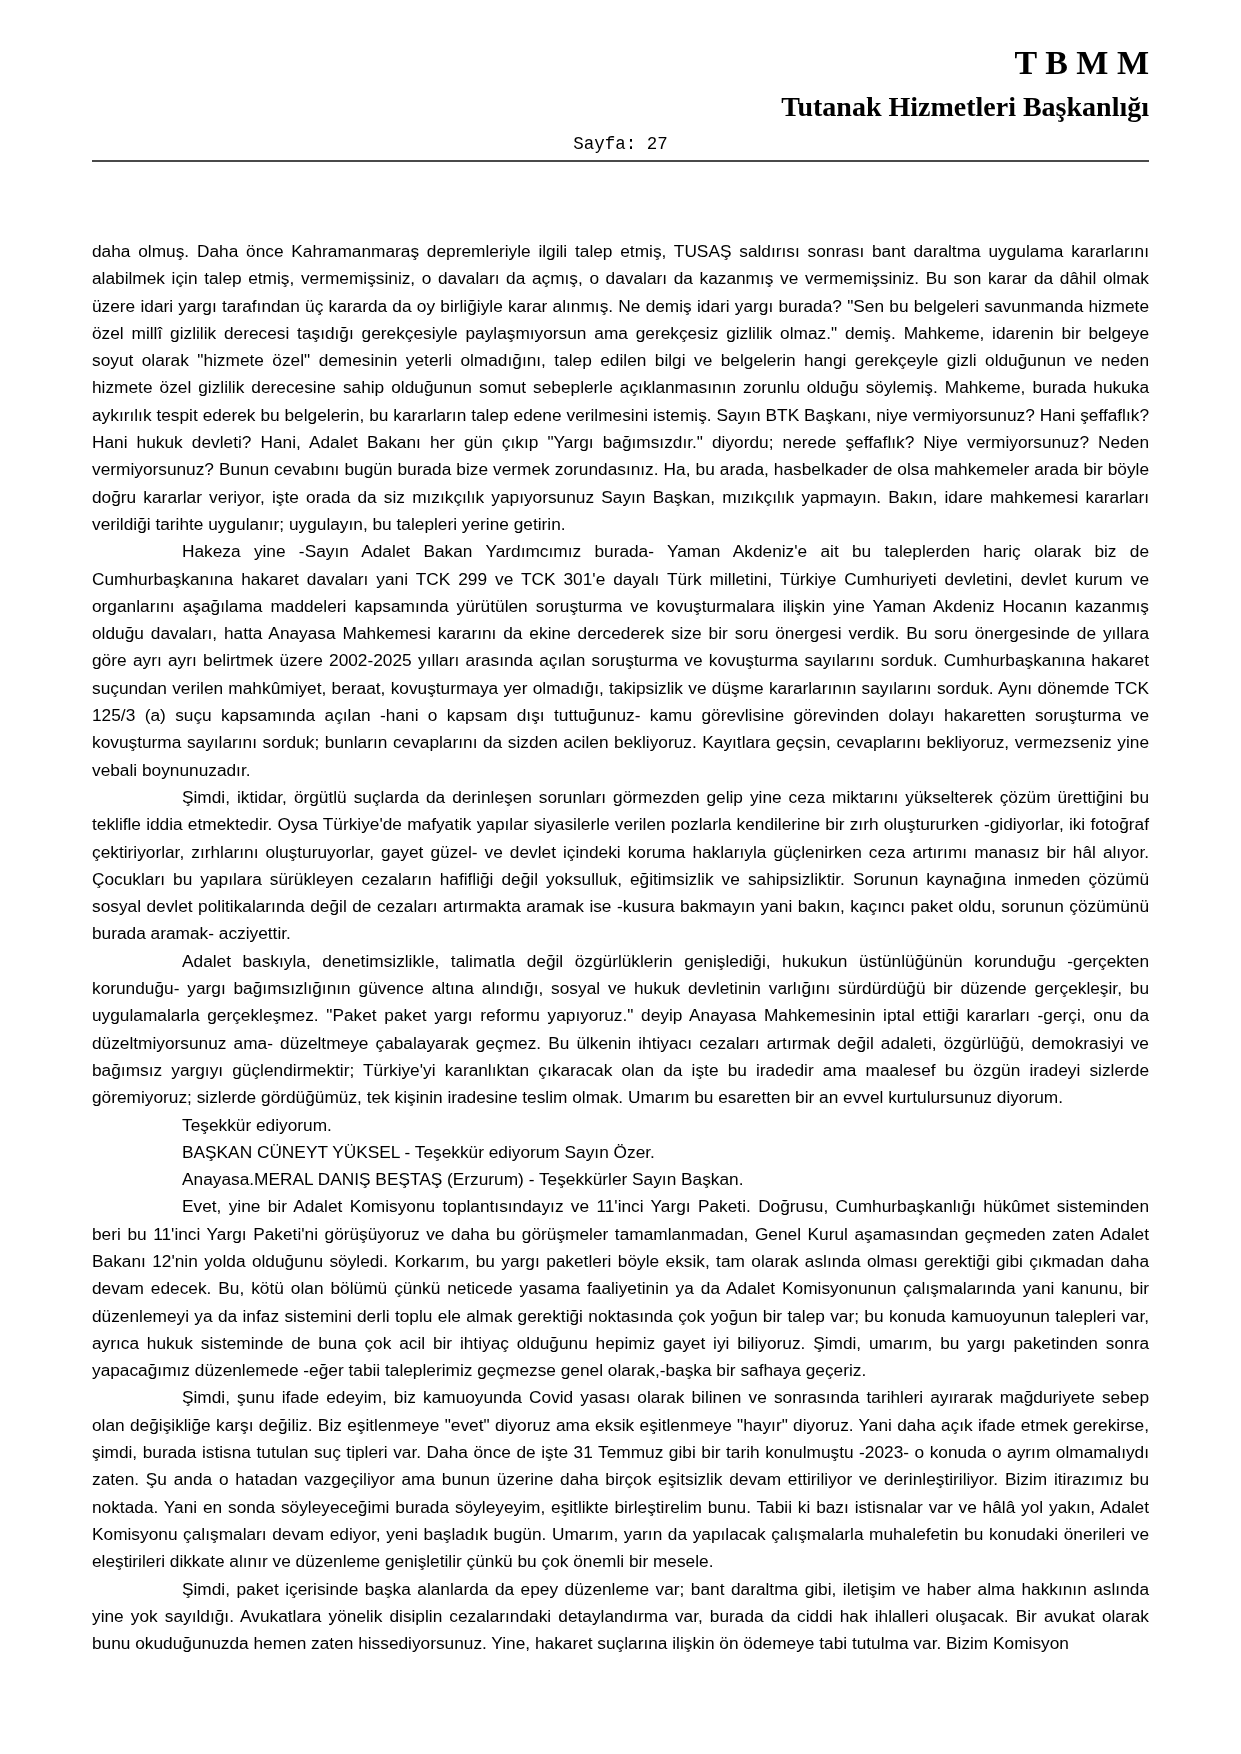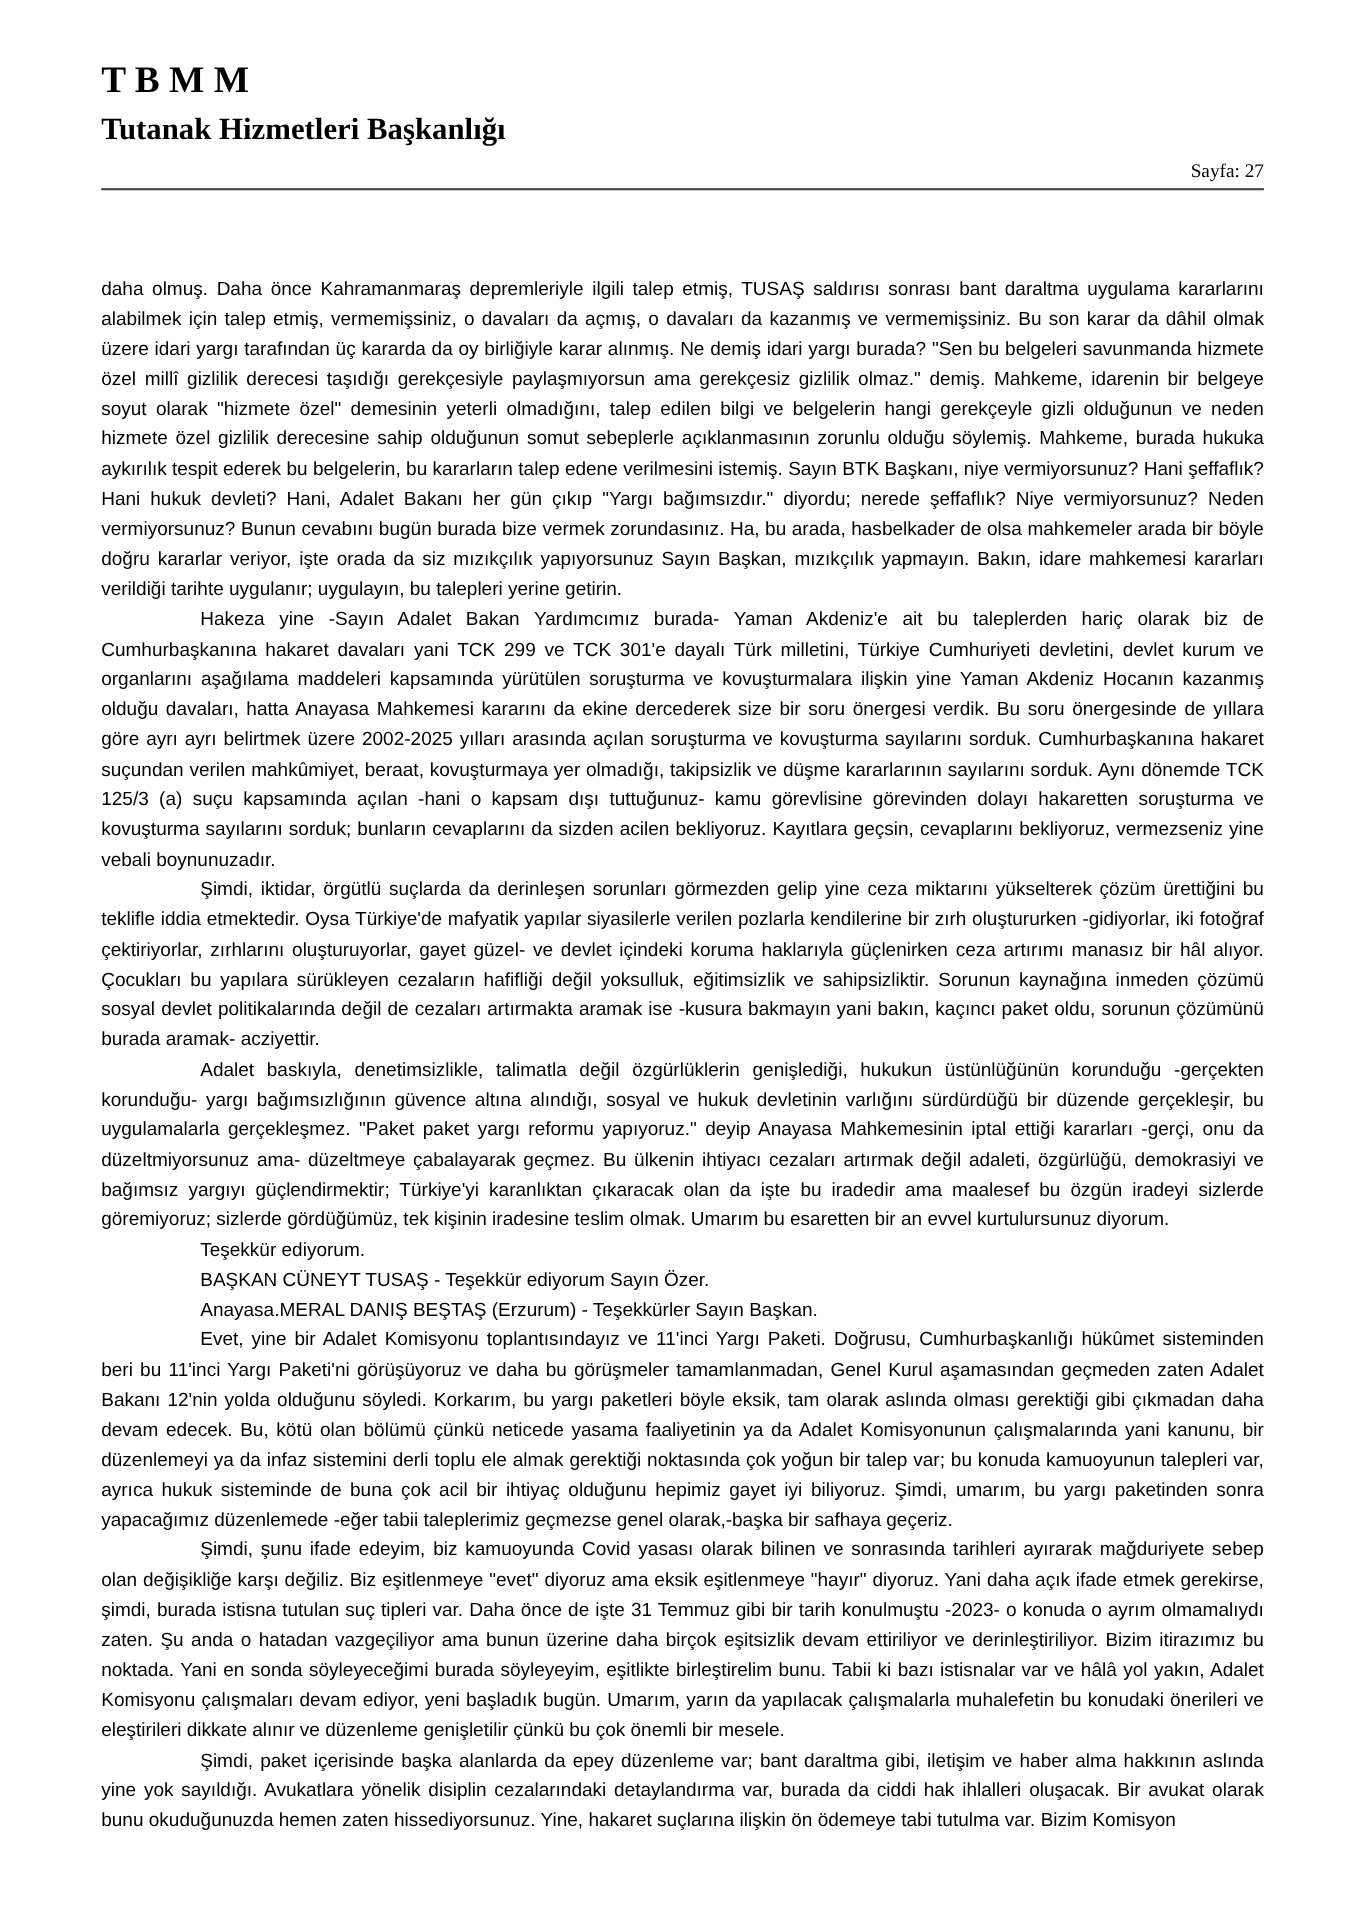--- a/index.html
+++ b/index.html
@@ -16,44 +16,43 @@
     -webkit-font-smoothing: antialiased;
   }
   .page {
     box-sizing: border-box;
     width: 1241px;
     height: 1754px;
     padding: 42px 92px 0 92px;
     overflow: hidden;
   }
   .header {
-    text-align: left;
+    text-align: right;
     font-family: "Liberation Serif", serif;
     font-weight: bold;
-    margin-top: 11px;
   }
   .org-title {
     font-size: 34px;
     line-height: 42px;
   }
   .department-title {
     font-size: 28px;
     line-height: 45px;
   }
   .status-title {
     font-size: 33px;
     line-height: 46px;
     color: #ee0000;
   }
   .page-number {
-    text-align: right;
+    text-align: center;
     font-size: 17.5px;
     line-height: 24px;
     margin-top: 3px;
-    font-family: Liberation Serif, serif;
+    font-family: Liberation Mono, monospace;
     font-weight: normal;
   }
   .divider {
     border: none;
     border-top: 2px solid #4a4a4a;
     margin: 4px 0 0 0;
   }
   .transcript-body {
     margin-top: 76px;
     font-size: 17.3px;
@@ -77,19 +76,19 @@
     <div class="department-title">Tutanak Hizmetleri Başkanlığı</div>
   </div>
   <div class="page-number">Sayfa: 27</div>
   <hr class="divider">
   <div class="transcript-body">
       <p class="para">daha olmuş. Daha önce Kahramanmaraş depremleriyle ilgili talep etmiş, TUSAŞ saldırısı sonrası bant daraltma uygulama kararlarını alabilmek için talep etmiş, vermemişsiniz, o davaları da açmış, o davaları da kazanmış ve vermemişsiniz. Bu son karar da dâhil olmak üzere idari yargı tarafından üç kararda da oy birliğiyle karar alınmış. Ne demiş idari yargı burada? "Sen bu belgeleri savunmanda hizmete özel millî gizlilik derecesi taşıdığı gerekçesiyle paylaşmıyorsun ama gerekçesiz gizlilik olmaz." demiş. Mahkeme, idarenin bir belgeye soyut olarak "hizmete özel" demesinin yeterli olmadığını, talep edilen bilgi ve belgelerin hangi gerekçeyle gizli olduğunun ve neden hizmete özel gizlilik derecesine sahip olduğunun somut sebeplerle açıklanmasının zorunlu olduğu söylemiş. Mahkeme, burada hukuka aykırılık tespit ederek bu belgelerin, bu kararların talep edene verilmesini istemiş. Sayın BTK Başkanı, niye vermiyorsunuz? Hani şeffaflık? Hani hukuk devleti? Hani, Adalet Bakanı her gün çıkıp "Yargı bağımsızdır." diyordu; nerede şeffaflık? Niye vermiyorsunuz? Neden vermiyorsunuz? Bunun cevabını bugün burada bize vermek zorundasınız. Ha, bu arada, hasbelkader de olsa mahkemeler arada bir böyle doğru kararlar veriyor, işte orada da siz mızıkçılık yapıyorsunuz Sayın Başkan, mızıkçılık yapmayın. Bakın, idare mahkemesi kararları verildiği tarihte uygulanır; uygulayın, bu talepleri yerine getirin.</p>
       <p class="para indent">Hakeza yine -Sayın Adalet Bakan Yardımcımız burada- Yaman Akdeniz'e ait bu taleplerden hariç olarak biz de Cumhurbaşkanına hakaret davaları yani TCK 299 ve TCK 301'e dayalı Türk milletini, Türkiye Cumhuriyeti devletini, devlet kurum ve organlarını aşağılama maddeleri kapsamında yürütülen soruşturma ve kovuşturmalara ilişkin yine Yaman Akdeniz Hocanın kazanmış olduğu davaları, hatta Anayasa Mahkemesi kararını da ekine dercederek size bir soru önergesi verdik. Bu soru önergesinde de yıllara göre ayrı ayrı belirtmek üzere 2002-2025 yılları arasında açılan soruşturma ve kovuşturma sayılarını sorduk. Cumhurbaşkanına hakaret suçundan verilen mahkûmiyet, beraat, kovuşturmaya yer olmadığı, takipsizlik ve düşme kararlarının sayılarını sorduk. Aynı dönemde TCK 125/3 (a) suçu kapsamında açılan -hani o kapsam dışı tuttuğunuz- kamu görevlisine görevinden dolayı hakaretten soruşturma ve kovuşturma sayılarını sorduk; bunların cevaplarını da sizden acilen bekliyoruz. Kayıtlara geçsin, cevaplarını bekliyoruz, vermezseniz yine vebali boynunuzadır.</p>
       <p class="para indent">Şimdi, iktidar, örgütlü suçlarda da derinleşen sorunları görmezden gelip yine ceza miktarını yükselterek çözüm ürettiğini bu teklifle iddia etmektedir. Oysa Türkiye'de mafyatik yapılar siyasilerle verilen pozlarla kendilerine bir zırh oluştururken -gidiyorlar, iki fotoğraf çektiriyorlar, zırhlarını oluşturuyorlar, gayet güzel- ve devlet içindeki koruma haklarıyla güçlenirken ceza artırımı manasız bir hâl alıyor. Çocukları bu yapılara sürükleyen cezaların hafifliği değil yoksulluk, eğitimsizlik ve sahipsizliktir. Sorunun kaynağına inmeden çözümü sosyal devlet politikalarında değil de cezaları artırmakta aramak ise -kusura bakmayın yani bakın, kaçıncı paket oldu, sorunun çözümünü burada aramak- acziyettir.</p>
       <p class="para indent">Adalet baskıyla, denetimsizlikle, talimatla değil özgürlüklerin genişlediği, hukukun üstünlüğünün korunduğu -gerçekten korunduğu- yargı bağımsızlığının güvence altına alındığı, sosyal ve hukuk devletinin varlığını sürdürdüğü bir düzende gerçekleşir, bu uygulamalarla gerçekleşmez. "Paket paket yargı reformu yapıyoruz." deyip Anayasa Mahkemesinin iptal ettiği kararları -gerçi, onu da düzeltmiyorsunuz ama- düzeltmeye çabalayarak geçmez. Bu ülkenin ihtiyacı cezaları artırmak değil adaleti, özgürlüğü, demokrasiyi ve bağımsız yargıyı güçlendirmektir; Türkiye'yi karanlıktan çıkaracak olan da işte bu iradedir ama maalesef bu özgün iradeyi sizlerde göremiyoruz; sizlerde gördüğümüz, tek kişinin iradesine teslim olmak. Umarım bu esaretten bir an evvel kurtulursunuz diyorum.</p>
       <p class="para indent">Teşekkür ediyorum.</p>
-      <p class="para indent">BAŞKAN CÜNEYT TUSAŞ - Teşekkür ediyorum Sayın Özer.</p>
+      <p class="para indent">BAŞKAN CÜNEYT YÜKSEL - Teşekkür ediyorum Sayın Özer.</p>
       <p class="para indent">Anayasa.MERAL DANIŞ BEŞTAŞ (Erzurum) - Teşekkürler Sayın Başkan.</p>
       <p class="para indent">Evet, yine bir Adalet Komisyonu toplantısındayız ve 11'inci Yargı Paketi. Doğrusu, Cumhurbaşkanlığı hükûmet sisteminden beri bu 11'inci Yargı Paketi'ni görüşüyoruz ve daha bu görüşmeler tamamlanmadan, Genel Kurul aşamasından geçmeden zaten Adalet Bakanı 12'nin yolda olduğunu söyledi. Korkarım, bu yargı paketleri böyle eksik, tam olarak aslında olması gerektiği gibi çıkmadan daha devam edecek. Bu, kötü olan bölümü çünkü neticede yasama faaliyetinin ya da Adalet Komisyonunun çalışmalarında yani kanunu, bir düzenlemeyi ya da infaz sistemini derli toplu ele almak gerektiği noktasında çok yoğun bir talep var; bu konuda kamuoyunun talepleri var, ayrıca hukuk sisteminde de buna çok acil bir ihtiyaç olduğunu hepimiz gayet iyi biliyoruz. Şimdi, umarım, bu yargı paketinden sonra yapacağımız düzenlemede -eğer tabii taleplerimiz geçmezse genel olarak,-başka bir safhaya geçeriz.</p>
       <p class="para indent">Şimdi, şunu ifade edeyim, biz kamuoyunda Covid yasası olarak bilinen ve sonrasında tarihleri ayırarak mağduriyete sebep olan değişikliğe karşı değiliz. Biz eşitlenmeye "evet" diyoruz ama eksik eşitlenmeye "hayır" diyoruz. Yani daha açık ifade etmek gerekirse, şimdi, burada istisna tutulan suç tipleri var. Daha önce de işte 31 Temmuz gibi bir tarih konulmuştu -2023- o konuda o ayrım olmamalıydı zaten. Şu anda o hatadan vazgeçiliyor ama bunun üzerine daha birçok eşitsizlik devam ettiriliyor ve derinleştiriliyor. Bizim itirazımız bu noktada. Yani en sonda söyleyeceğimi burada söyleyeyim, eşitlikte birleştirelim bunu. Tabii ki bazı istisnalar var ve hâlâ yol yakın, Adalet Komisyonu çalışmaları devam ediyor, yeni başladık bugün. Umarım, yarın da yapılacak çalışmalarla muhalefetin bu konudaki önerileri ve eleştirileri dikkate alınır ve düzenleme genişletilir çünkü bu çok önemli bir mesele.</p>
       <p class="para indent">Şimdi, paket içerisinde başka alanlarda da epey düzenleme var; bant daraltma gibi, iletişim ve haber alma hakkının aslında yine yok sayıldığı. Avukatlara yönelik disiplin cezalarındaki detaylandırma var, burada da ciddi hak ihlalleri oluşacak. Bir avukat olarak bunu okuduğunuzda hemen zaten hissediyorsunuz. Yine, hakaret suçlarına ilişkin ön ödemeye tabi tutulma var. Bizim Komisyon</p>
     </div>
 </div>
 
 </body></html>

